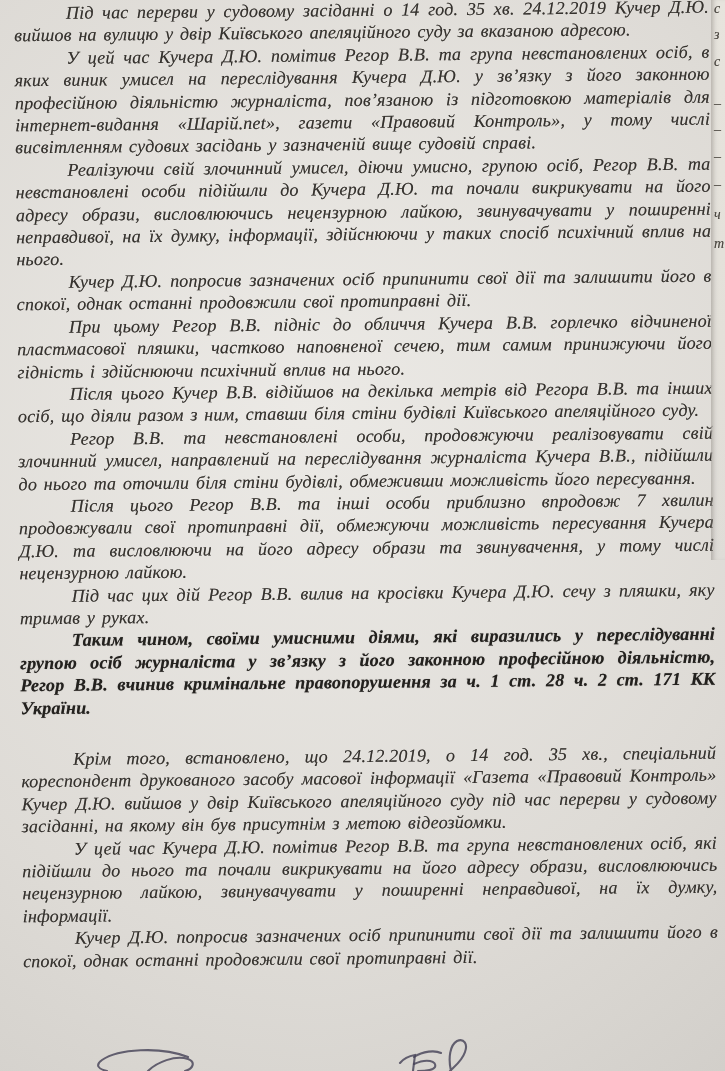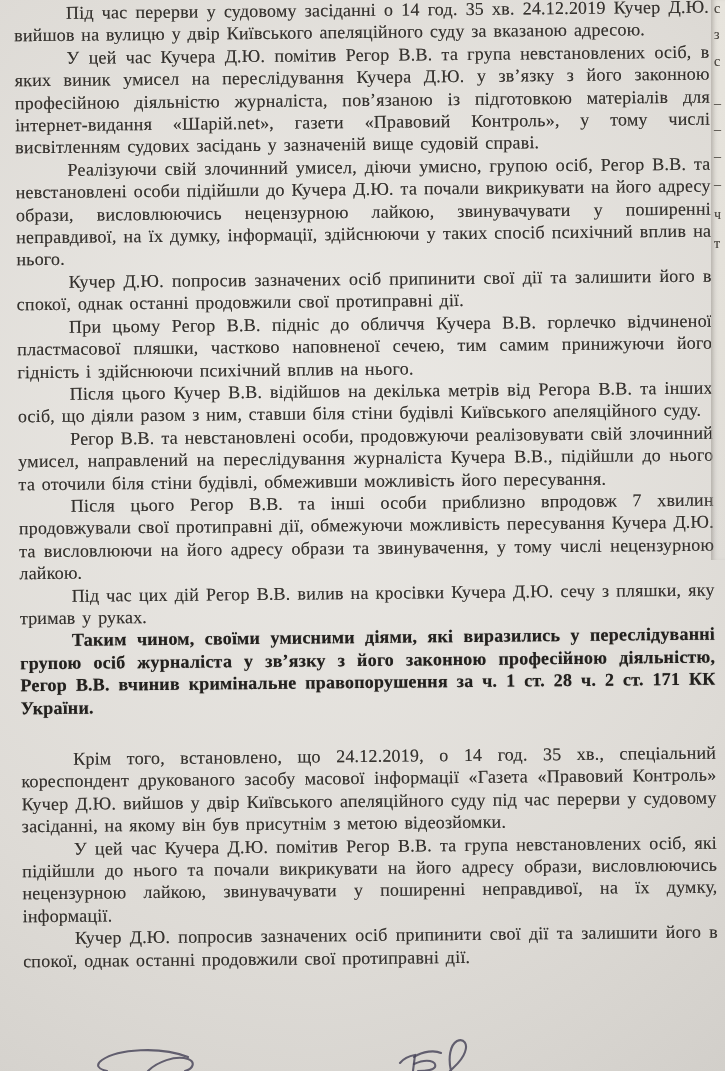--- a/index.html
+++ b/index.html
@@ -6,20 +6,21 @@
   body{
     width:725px;height:1071px;overflow:hidden;position:relative;
     font-family:"Liberation Serif","DejaVu Serif",serif;
     background:#d8d5d0;
   }
   .page{
     position:absolute;inset:0;overflow:hidden;
     background:
       radial-gradient(ellipse 130% 90% at 42% 38%, rgba(236,234,230,.95) 0%, rgba(222,219,214,.9) 55%, rgba(203,200,195,.92) 100%),
       linear-gradient(100deg,#d2cfca 0%,#dedbd6 30%,#e4e2de 55%,#d9d6d1 82%,#cdcac5 100%);
+    font-style: italic;
   }
   .text-block{
     position:absolute;left:14px;top:2px;width:695px;
     transform:rotate(-0.55deg);transform-origin:30px 10px;
     color:#35322e;
     font-size:18px;line-height:22.4px;
     text-align:justify;
     letter-spacing:.2px;word-spacing:2px;
     text-shadow:0 0 .6px rgba(60,57,53,.55);
   }

